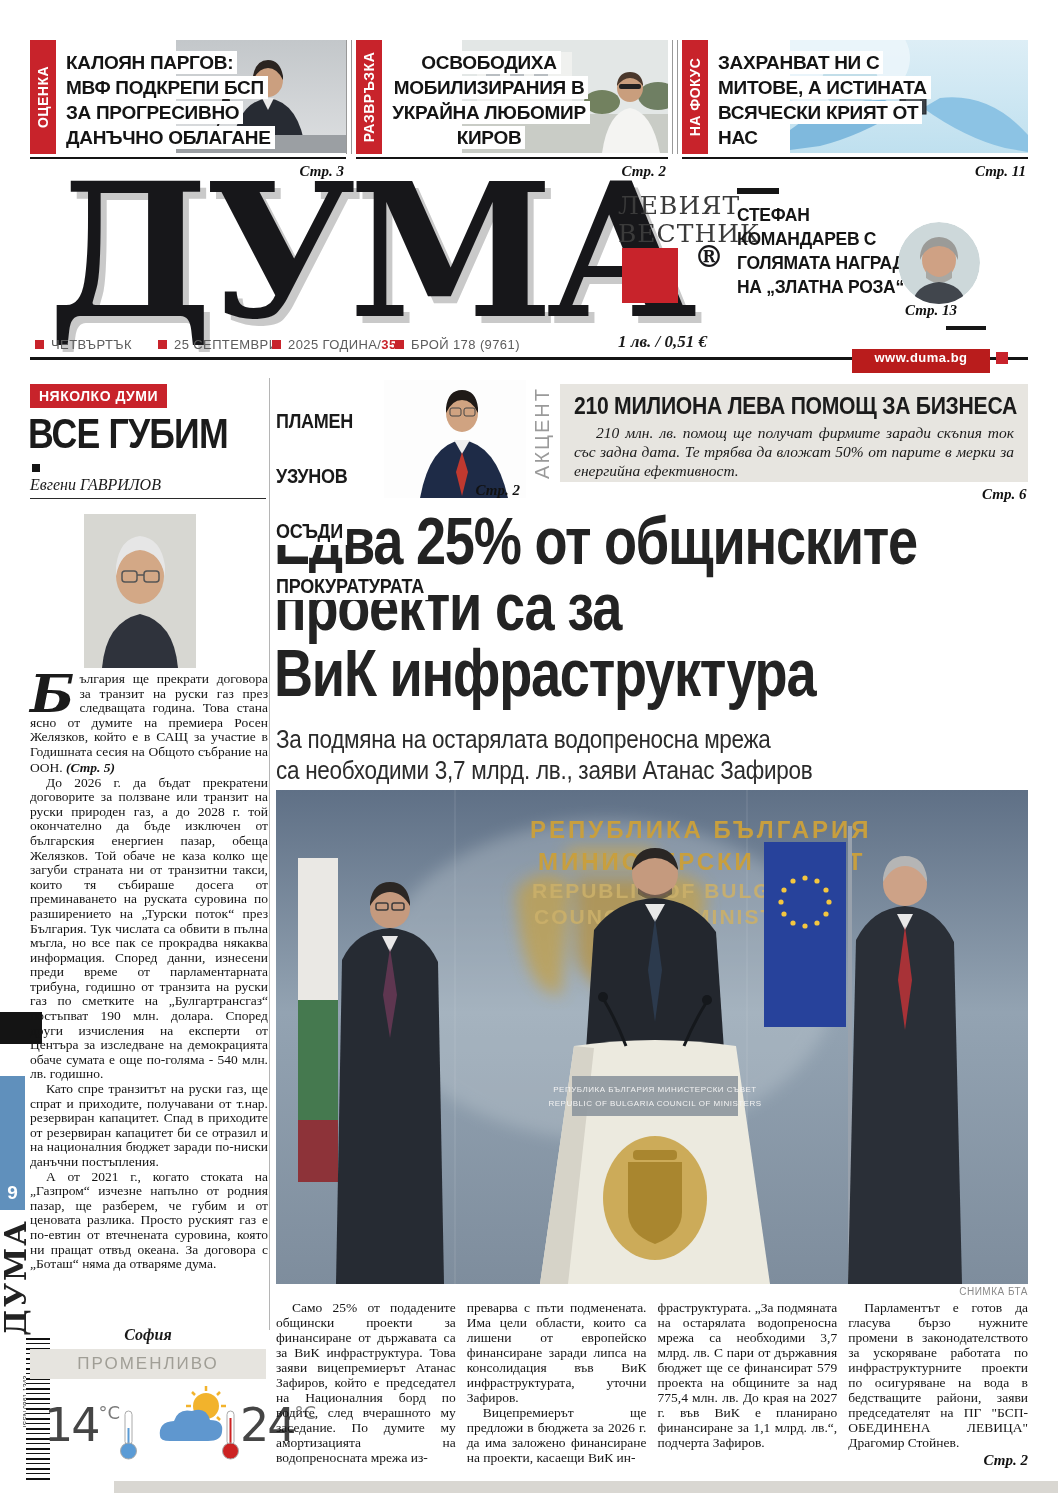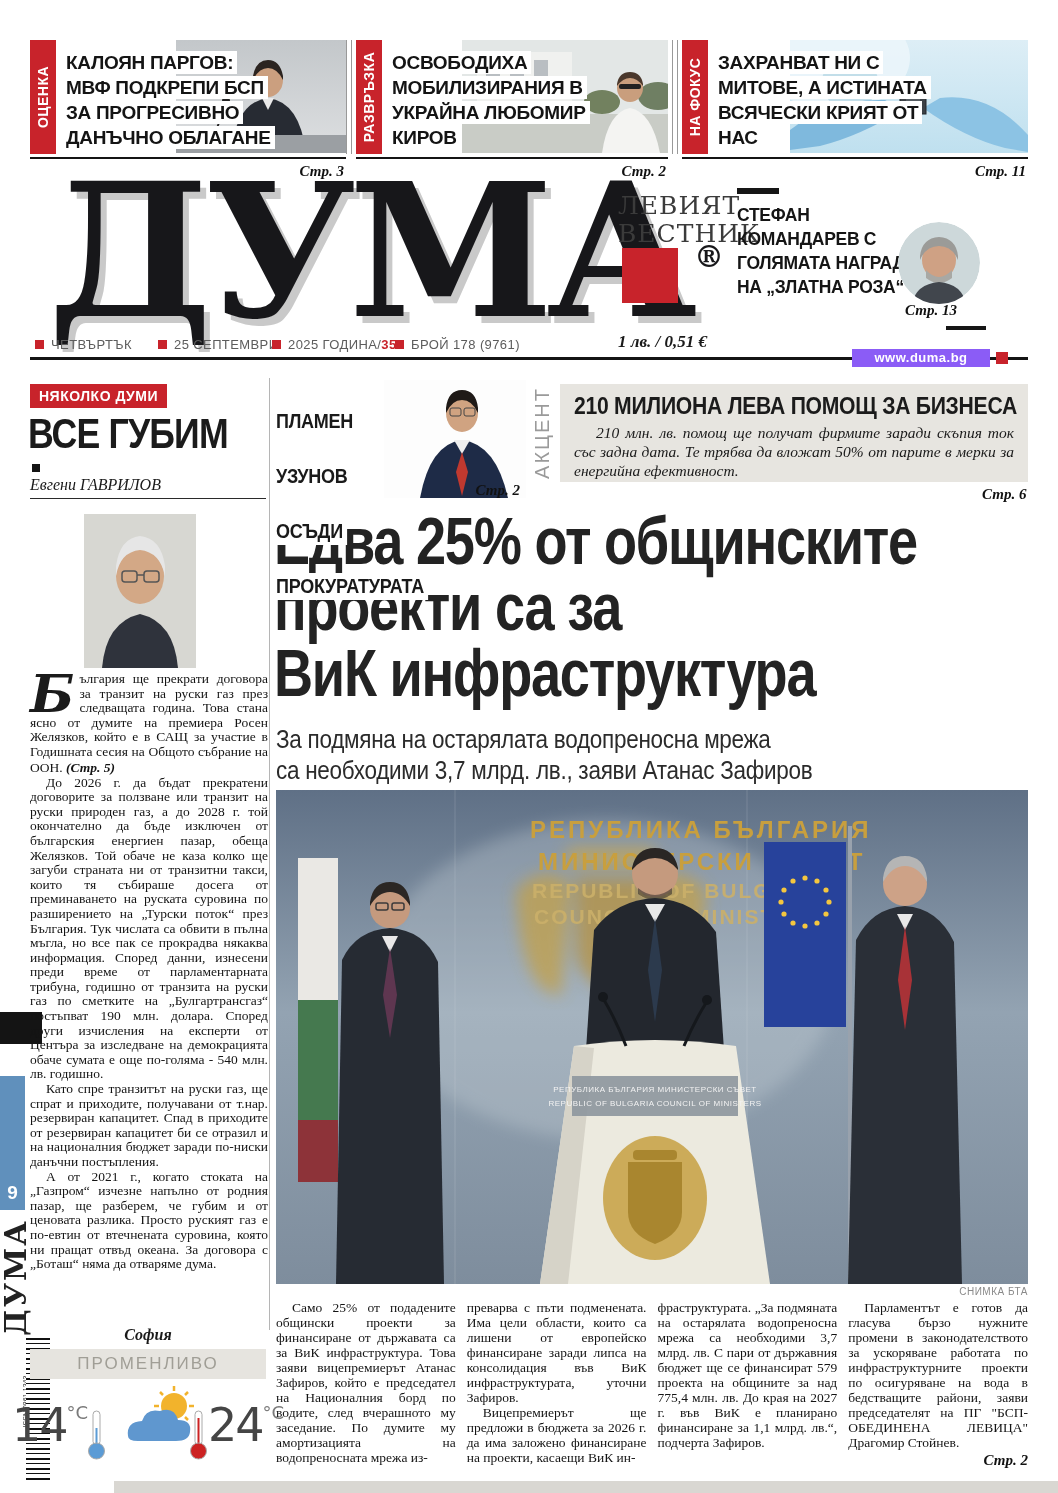--- a/index.html
+++ b/index.html
@@ -33,21 +33,21 @@
   .promo-photo{position:absolute;left:898px;top:222px;width:82px;height:82px;border-radius:50%;overflow:hidden;}
   .promo-page{position:absolute;left:905px;top:302px;text-align:center;}
   .promo-uline{position:absolute;left:946px;top:326px;width:40px;height:4px;background:#161616;}
 
   
   .dl-item{position:absolute;top:337px;font:400 13px "Liberation Sans",sans-serif;color:#5c5c5c;letter-spacing:.4px;}
   .dl-item::before{content:"";display:inline-block;width:9px;height:9px;background:#c8232b;margin-right:7px;}
   .dl-red{color:#c8232b;font-weight:700;}
   .price{position:absolute;left:618px;top:332px;font:italic 700 17px "Liberation Serif",serif;}
   .thickrule{position:absolute;left:30px;top:357px;width:998px;height:3px;background:#141414;}
-  .webbox{position:absolute;left:852px;top:349px;width:138px;height:18px;background:#8b5cf6;color:#fff;
+  .webbox{position:absolute;left:852px;top:349px;width:138px;height:24px;background:#b91c1c;color:#fff;
           font:700 13px/18px "Liberation Sans",sans-serif;text-align:center;letter-spacing:.5px;z-index:2;}
   .webbox-sq{position:absolute;left:996px;top:352px;width:12px;height:12px;background:#c8232b;z-index:2;}
 
   
   .edge-black{position:absolute;left:0;top:1012px;width:42px;height:32px;background:#141414;}
   .edge-blue{position:absolute;left:0;top:1076px;width:25px;height:134px;background:#6090bc;}
   .edge-blue span{position:absolute;bottom:6px;left:0;width:100%;text-align:center;
                   color:#fff;font:700 19px "Liberation Sans",sans-serif;}
   .edge-duma{position:absolute;left:-2px;top:1214px;height:122px;writing-mode:vertical-rl;
              transform:rotate(180deg);font:700 30px "DejaVu Serif",serif;color:#222;letter-spacing:2px;}
@@ -71,21 +71,21 @@
   .op-body p{margin:0;text-indent:16px;}
   .op-body p.first{text-indent:0;}
   .dropcap{float:left;font:italic 700 52px/40px "DejaVu Serif",serif;margin:2px 5px 0 0;color:#1b1b1b;}
   .inref{font:italic 700 13.5px "Liberation Serif",serif;}
 
   
   .w-city{position:absolute;left:30px;top:1326px;width:236px;text-align:center;
           font:italic 700 16px "Liberation Serif",serif;}
   .w-bar{position:absolute;left:30px;top:1349px;width:236px;height:30px;background:#e6e4df;
          font:400 17px/30px "Liberation Sans",sans-serif;color:#a09e96;text-align:center;letter-spacing:2px;}
-  .w-row{position:absolute;left:12px;top:1386px;width:244px;height:78px;text-align:center;}
+  .w-row{position:absolute;left:44px;top:1386px;width:244px;height:78px;text-align:center;}
   .w-temp{font:400 46px "DejaVu Sans",sans-serif;color:#454545;letter-spacing:-2px;}
   .w-unit{font:400 18px "DejaVu Sans",sans-serif;color:#7a7a7a;vertical-align:22px;letter-spacing:0;}
 
   
   .vline{position:absolute;width:0;border-left:1px solid #b5b5b5;}
 
   
   .uz{position:absolute;left:276px;top:380px;width:250px;height:120px;}
   .uz-photo{position:absolute;right:0;top:0;width:142px;height:118px;overflow:hidden;}
   .uz-line{position:relative;z-index:2;font:700 20px/27px "Liberation Sans",sans-serif;letter-spacing:-.3px;margin-top:28px;}
@@ -165,21 +165,21 @@
           <ellipse cx="196" cy="56" rx="20" ry="14" fill="#6f7f63"></ellipse>
         <ellipse cx="168" cy="48" rx="13" ry="14" fill="#c99e7d"></ellipse>
         <path d="M155 44 Q157 32 168 32 Q179 32 181 44 L181 46 Q175 38 168 38 Q161 38 155 46 Z" fill="#4a382c"></path>
         <rect x="157" y="44" width="22" height="5" rx="2" fill="#222"></rect>
         <path d="M140 113 Q146 72 168 68 Q190 72 198 113 Z" fill="#f4f4f2"></path>
       </svg>
     </div>
     <div class="t-tag">
         <span>РАЗВРЪЗКА</span>
       </div>
-    <div class="t-title" style="width:200px;"><span>ОСВОБОДИХА МОБИЛИЗИРАНИЯ В УКРАЙНА ЛЮБОМИР КИРОВ</span></div>
+    <div class="t-title" style="width:200px;text-align:center;"><span>ОСВОБОДИХА МОБИЛИЗИРАНИЯ В УКРАЙНА ЛЮБОМИР КИРОВ</span></div>
     <div class="t-rule"></div>
     <div class="t-page pref">Стр. 2</div>
   </div>
 
   <div class="vsep" style="left:672px;"></div>
 
   <div class="teaser" style="left:682px;width:346px;">
     <div class="t-photo" style="left:108px;width:238px;">
       <svg width="238" height="113" viewBox="0 0 238 113">
         <defs>

